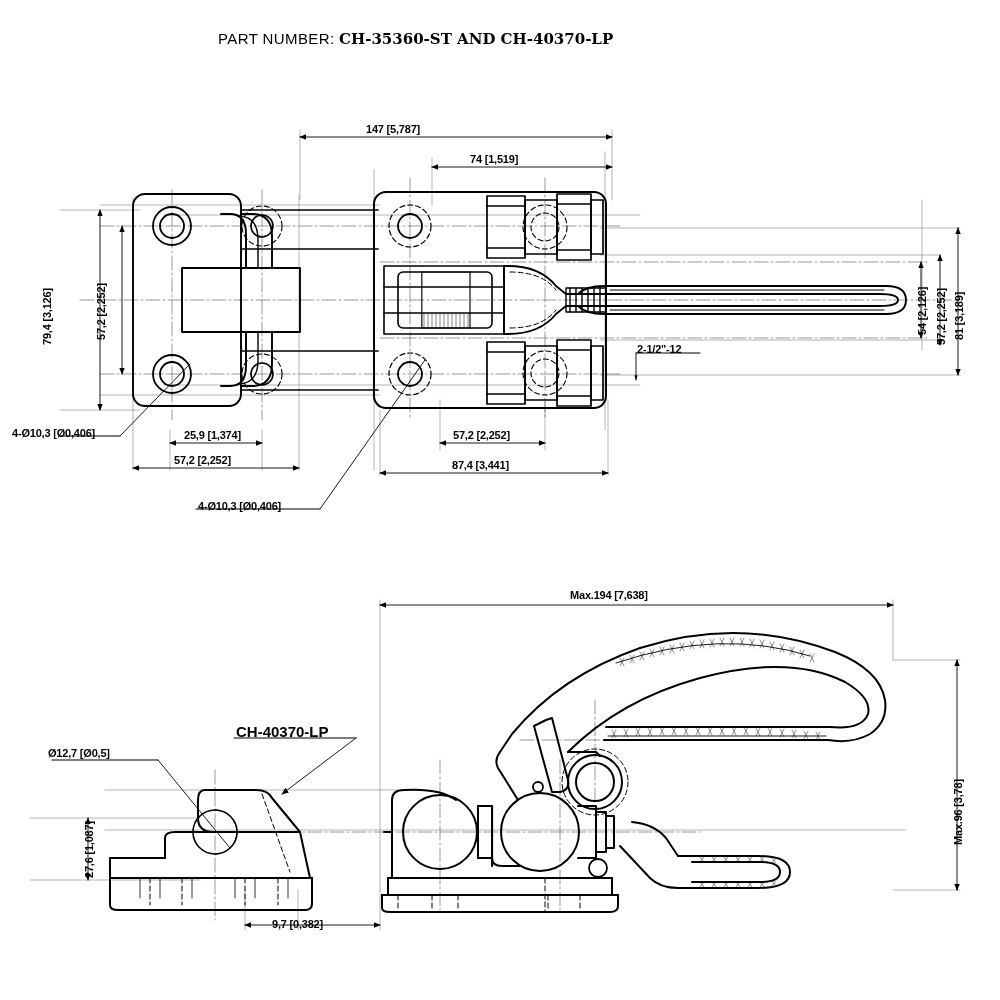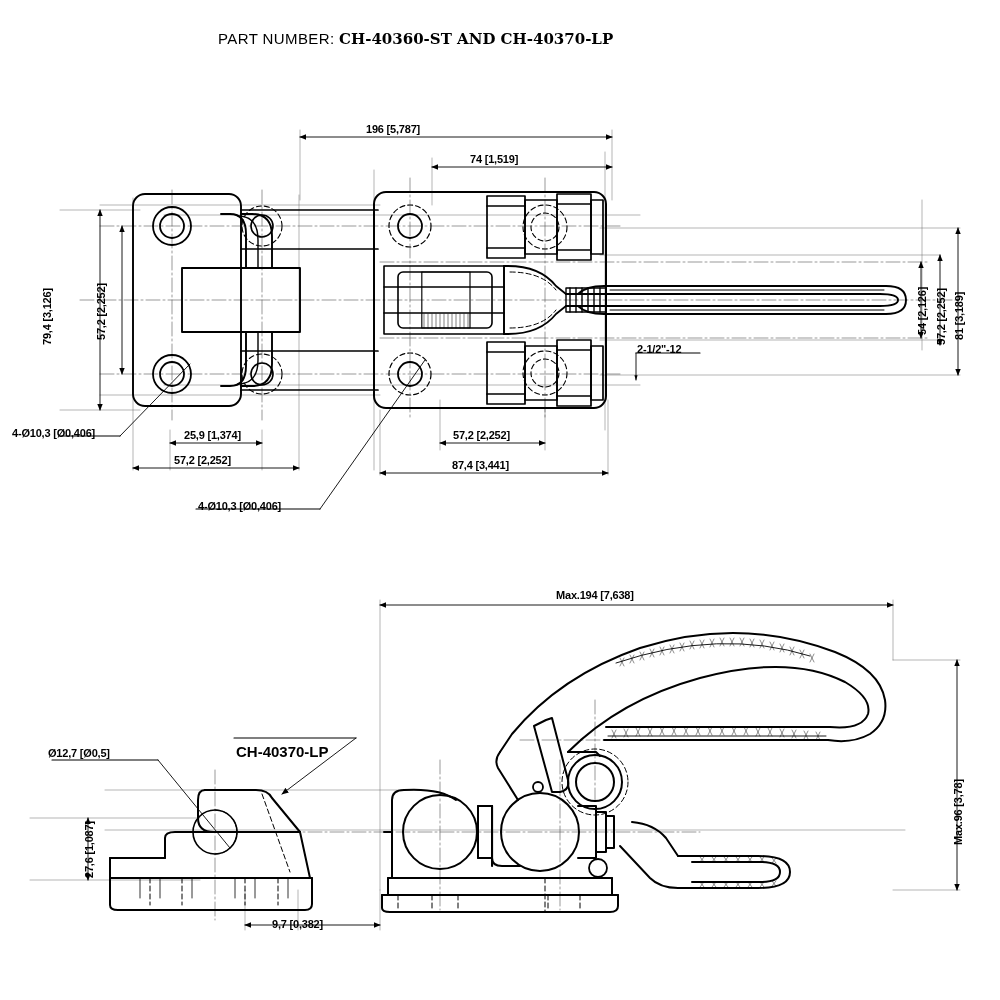--- a/index.html
+++ b/index.html
@@ -5,28 +5,28 @@
   html,body{margin:0;padding:0;background:#ffffff;}
   body{width:1000px;height:1000px;position:relative;overflow:hidden;
        font-family:"Liberation Sans",sans-serif;color:#000;}
   #sheet{position:absolute;inset:0;width:1000px;height:1000px;}
   .lbl{position:absolute;font-weight:bold;font-size:11px;letter-spacing:-0.2px;
        white-space:nowrap;color:#000;line-height:1;}
   .lbl.v{transform-origin:0 0;}
   .title{position:absolute;top:30px;left:218px;white-space:nowrap;
          font-size:15px;letter-spacing:0.4px;color:#000;}
   .title .pn{font-family:"DejaVu Serif",serif;font-weight:bold;letter-spacing:0px;}
-  .big{font-size:15px;font-weight:bold;letter-spacing:0px;margin-top:20px;}
+  .big{font-size:15px;font-weight:bold;letter-spacing:0px;}
 </style>
 </head>
 <body>
 
 <div class="title">
   <span>PART NUMBER:</span>
-  <span class="pn">CH-40360-ST AND CH-40370-LP</span>
+  <span class="pn">CH-35360-ST AND CH-40370-LP</span>
 </div>
 
 <svg id="sheet" viewBox="0 0 1000 1000">
   <defs>
     <marker id="ah" viewBox="0 0 10 10" refX="9" refY="5" markerWidth="8" markerHeight="8" orient="auto">
       <path d="M0,1 L10,5 L0,9 z" fill="#000"></path>
     </marker>
     <marker id="ahr" viewBox="0 0 10 10" refX="1" refY="5" markerWidth="8" markerHeight="8" orient="auto">
       <path d="M10,1 L0,5 L10,9 z" fill="#000"></path>
     </marker>
@@ -414,35 +414,35 @@
 
     <path d="M52 760 L158 760" stroke-width="1.1"></path>
     <path d="M158 760 L230 848" stroke-width="0.9"></path>
     <path d="M234 738 L356 738" stroke-width="1.1"></path>
     <path d="M356 738 L282 794" stroke-width="0.9" marker-end="url(#ah)"></path>
   </g>
 
   </g>
 </svg>
 
-<div class="lbl" style="left:366px;top:124px">196 [5,787]</div>
+<div class="lbl" style="left:366px;top:124px">147 [5,787]</div>
 <div class="lbl" style="left:470px;top:154px">74 [1,519]</div>
 <div class="lbl v" style="left:42px;top:345px;transform:rotate(-90deg)">79,4 [3,126]</div>
 <div class="lbl v" style="left:96px;top:340px;transform:rotate(-90deg)">57,2 [2,252]</div>
 <div class="lbl v" style="left:917px;top:335px;transform:rotate(-90deg)">54 [2,126]</div>
 <div class="lbl v" style="left:936px;top:345px;transform:rotate(-90deg)">57,2 [2,252]</div>
 <div class="lbl v" style="left:954px;top:340px;transform:rotate(-90deg)">81 [3,189]</div>
 <div class="lbl" style="left:184px;top:430px">25,9 [1,374]</div>
 <div class="lbl" style="left:174px;top:455px">57,2 [2,252]</div>
 <div class="lbl" style="left:453px;top:430px">57,2 [2,252]</div>
 <div class="lbl" style="left:452px;top:460px">87,4 [3,441]</div>
 
 <div class="lbl" style="left:12px;top:428px">4-Ø10,3 [Ø0,406]</div>
 <div class="lbl" style="left:198px;top:501px">4-Ø10,3 [Ø0,406]</div>
 <div class="lbl" style="left:637px;top:344px">2-1/2"-12</div>
 
-<div class="lbl" style="left:556px;top:590px">Max.194 [7,638]</div>
+<div class="lbl" style="left:570px;top:590px">Max.194 [7,638]</div>
 <div class="lbl v" style="left:953px;top:845px;transform:rotate(-90deg)">Max.96 [3,78]</div>
 <div class="lbl v" style="left:84px;top:878px;transform:rotate(-90deg)">27,6 [1,087]</div>
 <div class="lbl" style="left:272px;top:919px">9,7 [0,382]</div>
 
 <div class="lbl big" style="left:236px;top:724px">CH-40370-LP</div>
 <div class="lbl" style="left:48px;top:748px">Ø12,7 [Ø0,5]</div>
 
 </body></html>

